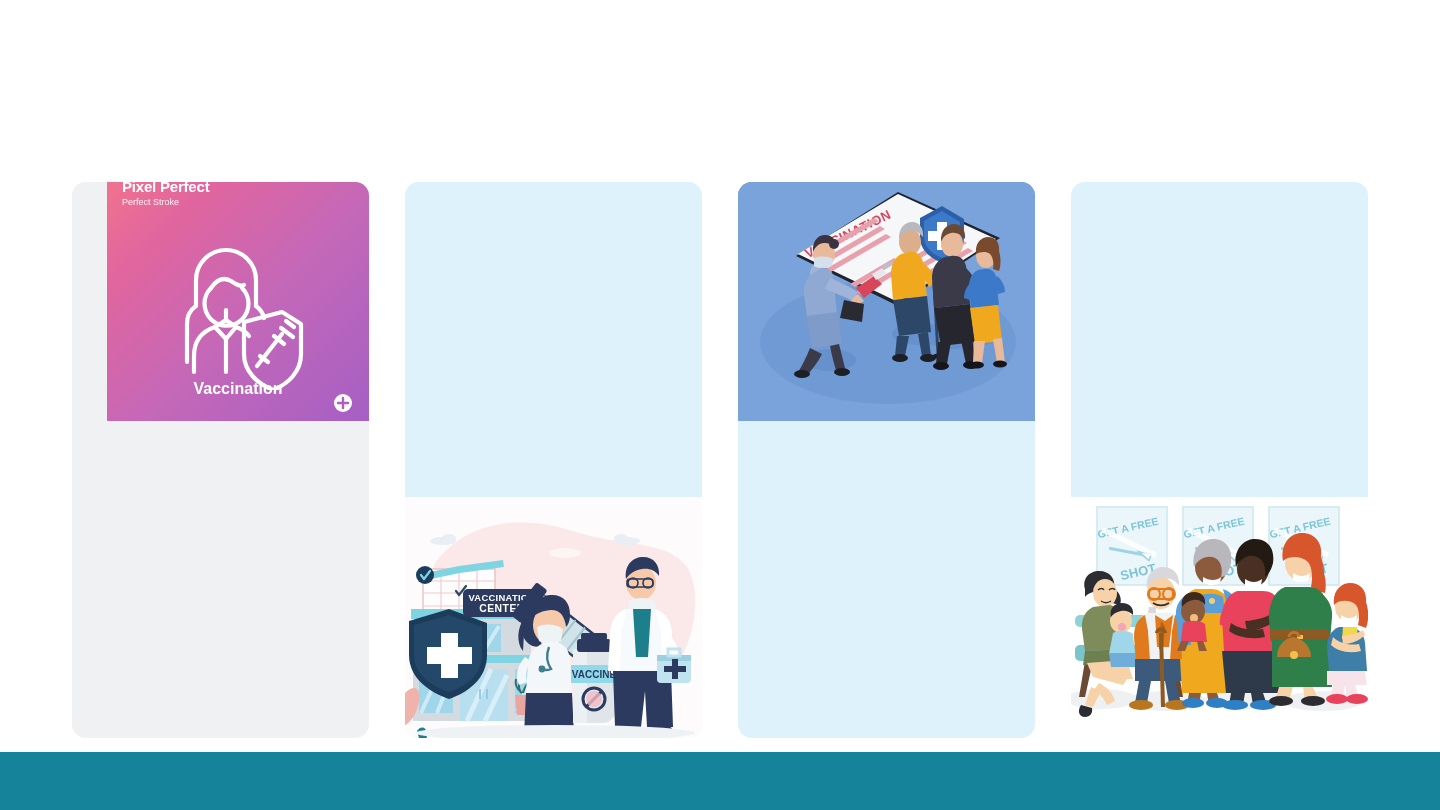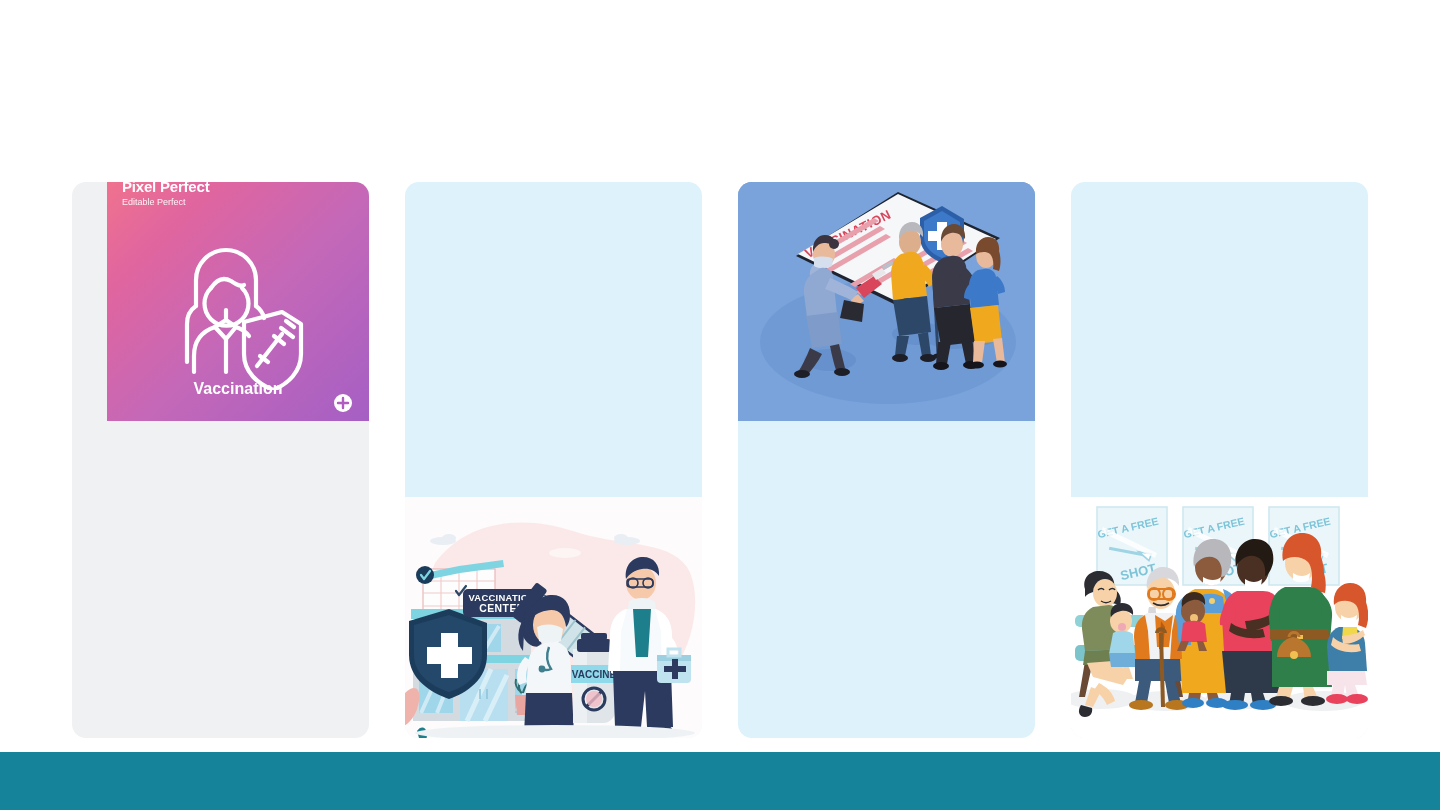--- a/index.html
+++ b/index.html
@@ -60,21 +60,21 @@
 
 <div class="page">
 
   <div class="results-grid">
 
     <div class="result-card card-1">
       <div class="c1-tile">
 
         <div class="c1-brand">
           <div class="bn">Pixel Perfect</div>
-          <div class="bs">Editable Perfect</div>
+          <div class="bs">Perfect Stroke</div>
         </div>
 
         <div class="c1-art">
           <svg width="136" height="146" viewBox="0 0 136 146" fill="none" stroke="#ffffff" stroke-width="4.2" stroke-linecap="round" stroke-linejoin="round">
             <path d="M26 62 V36 a30 30 0 0 1 60 0 V62"></path>
             <path d="M41 44 a22 22 0 1 0 31 0"></path>
             <path d="M41 44 c6 -9 13 -11 20 -7 c6 4 10 6 13 4"></path>
             <path d="M56 66 v10 l-11 7 l11 12 l10 -12 l-10 -7"></path>
             <path d="M45 83 C30 88 24 98 24 112 V128"></path>
             <path d="M66 83 c6 2 10 5 13 9"></path>

